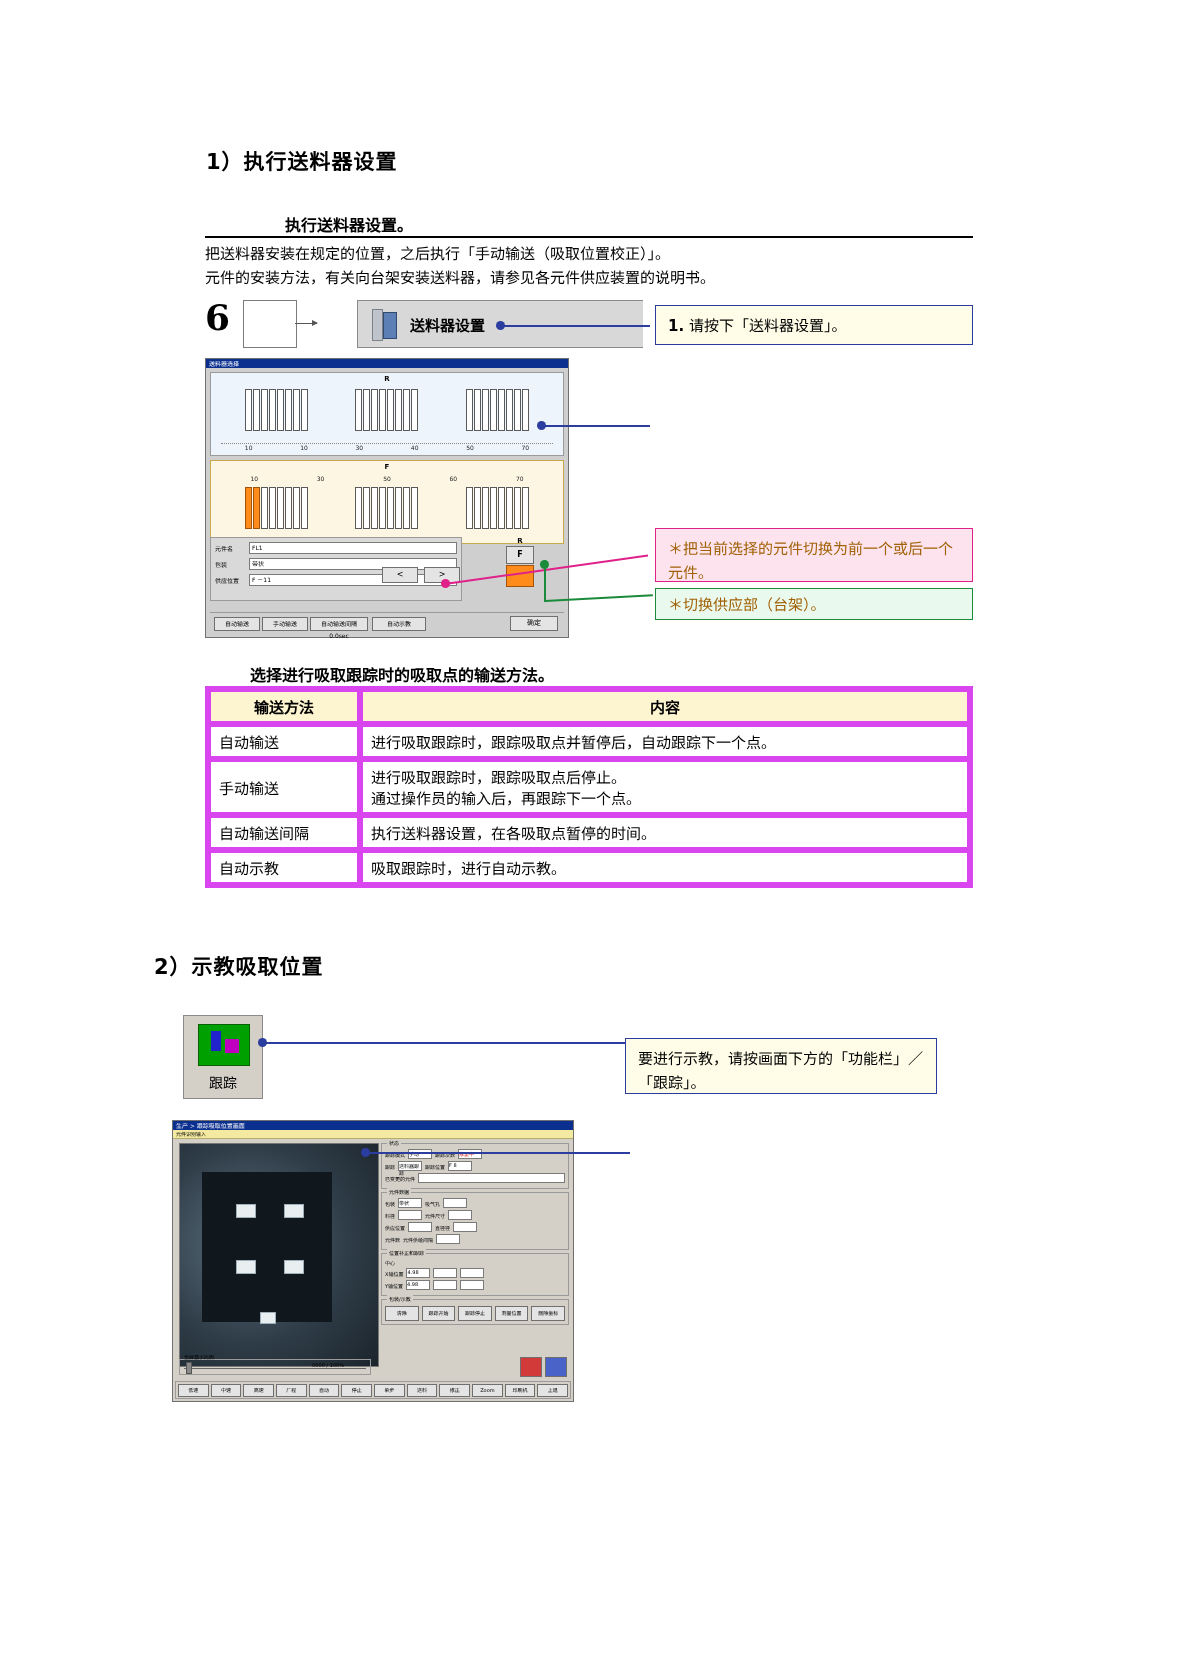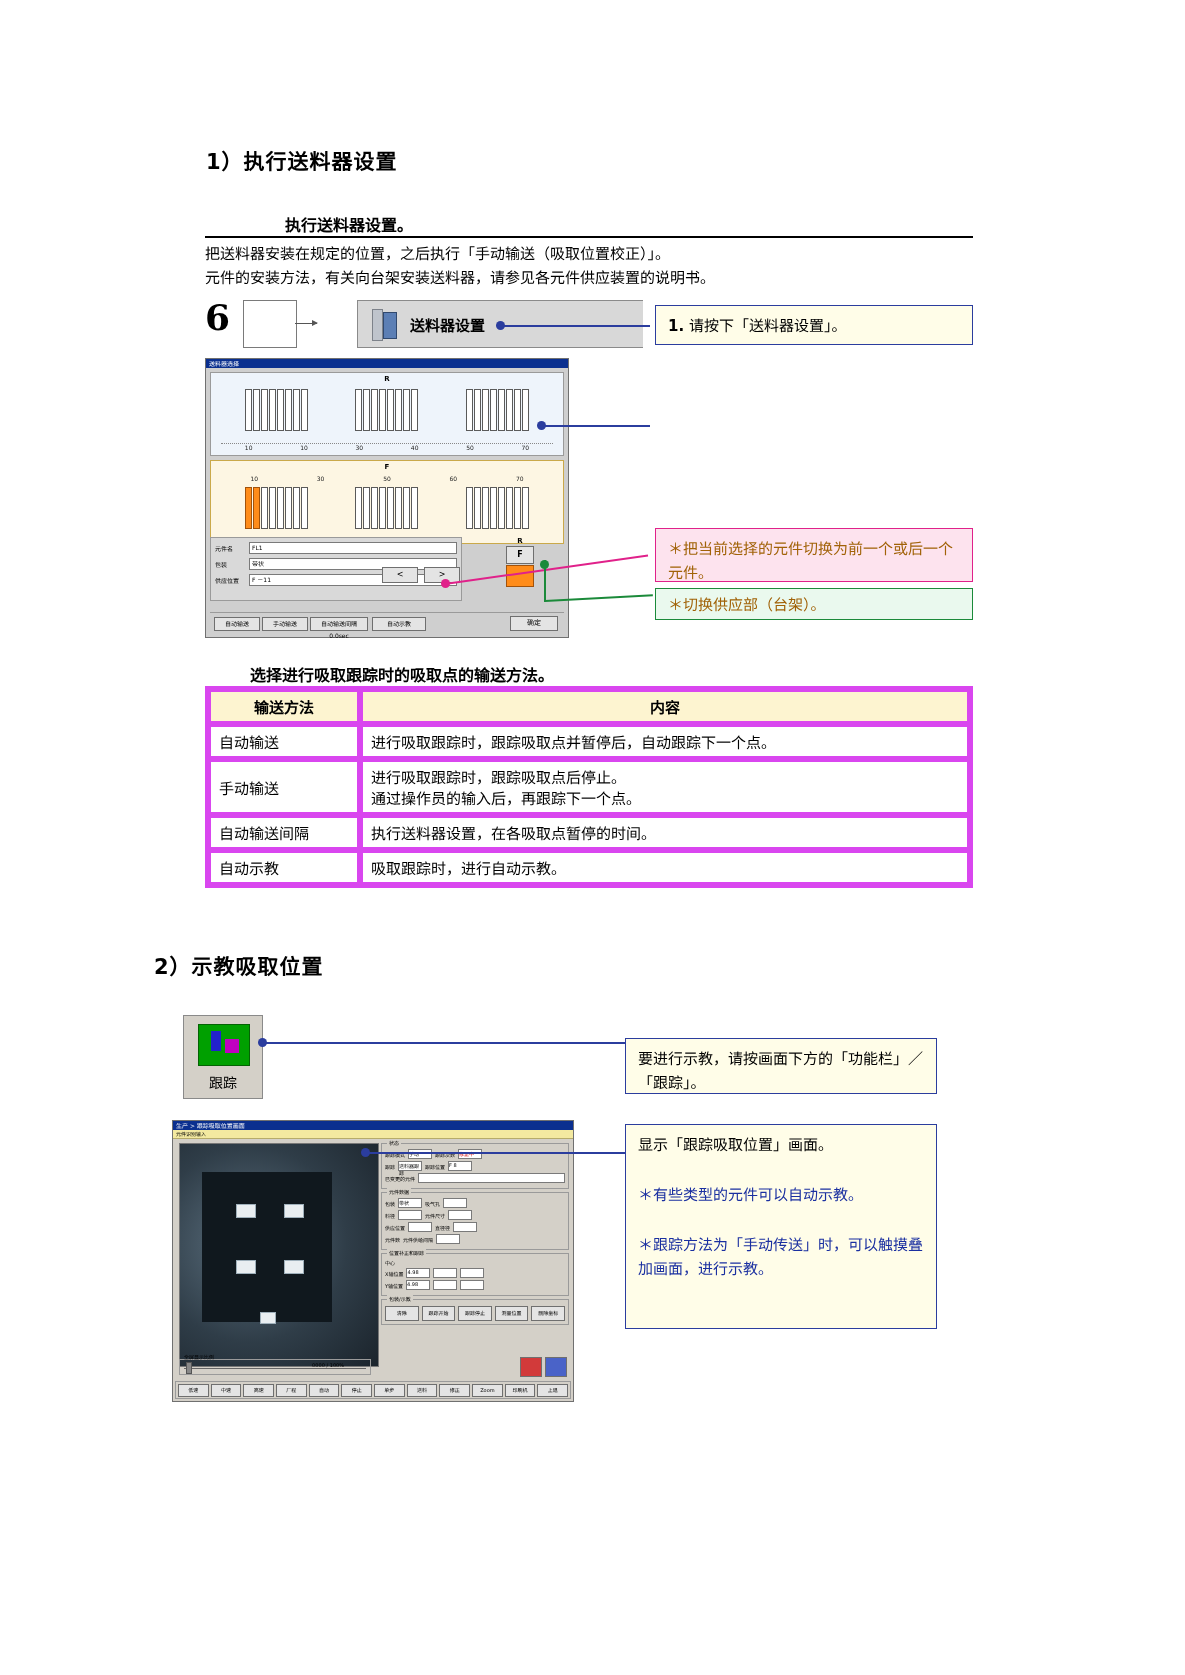--- a/index.html
+++ b/index.html
@@ -472,19 +472,14 @@
     </div>
   </div>
 
   <div class="conn" style="left:365px;top:1152px;width:265px;height:2px;"></div>
   <div class="dot" style="left:361px;top:1148px;"></div>
 
   <div class="callout" style="left:625px;top:1038px;width:312px;height:56px;">
     <span>要进行示教，请按画面下方的「功能栏」／「跟踪」。</span>
   </div>
 
-  <div class="callout" style="left:625px;top:1124px;width:312px;height:205px;">
-    <div>显示「跟踪吸取位置」画面。</div>
-    <div class="blue" style="margin-top:26px;">＊有些类型的元件可以自动示教。</div>
-    <div class="blue" style="margin-top:26px;">＊跟踪方法为「手动传送」时，可以触摸叠加画面，进行示教。</div>
-  </div>
 
 </div>
 
 </body></html>

